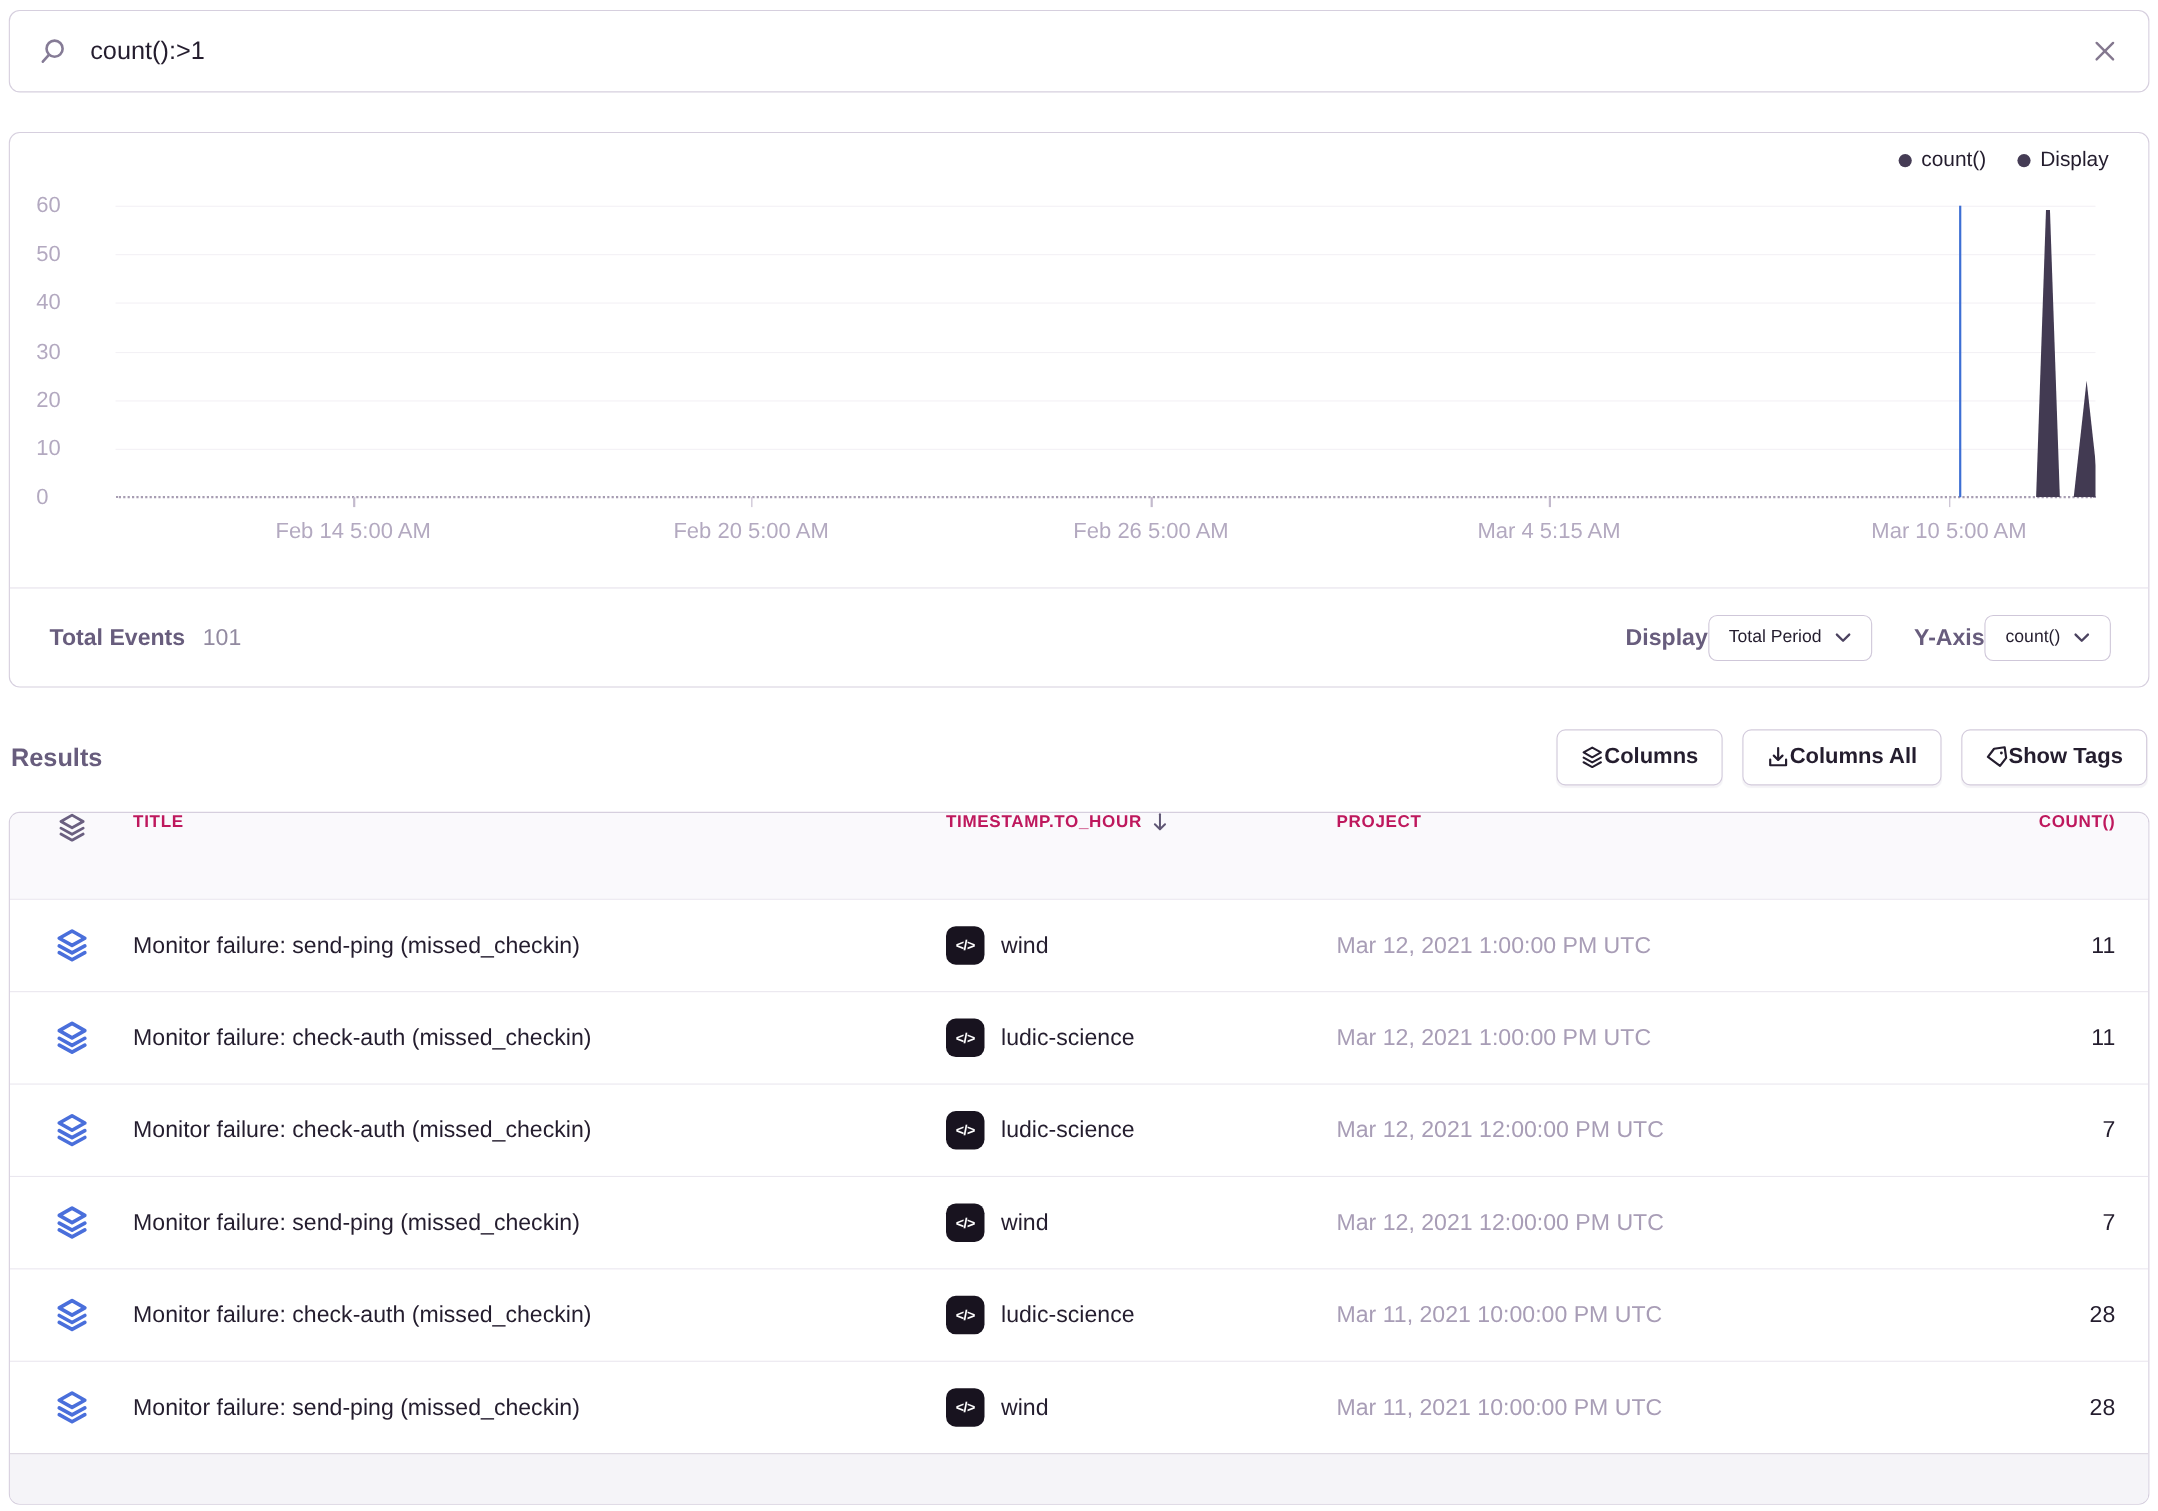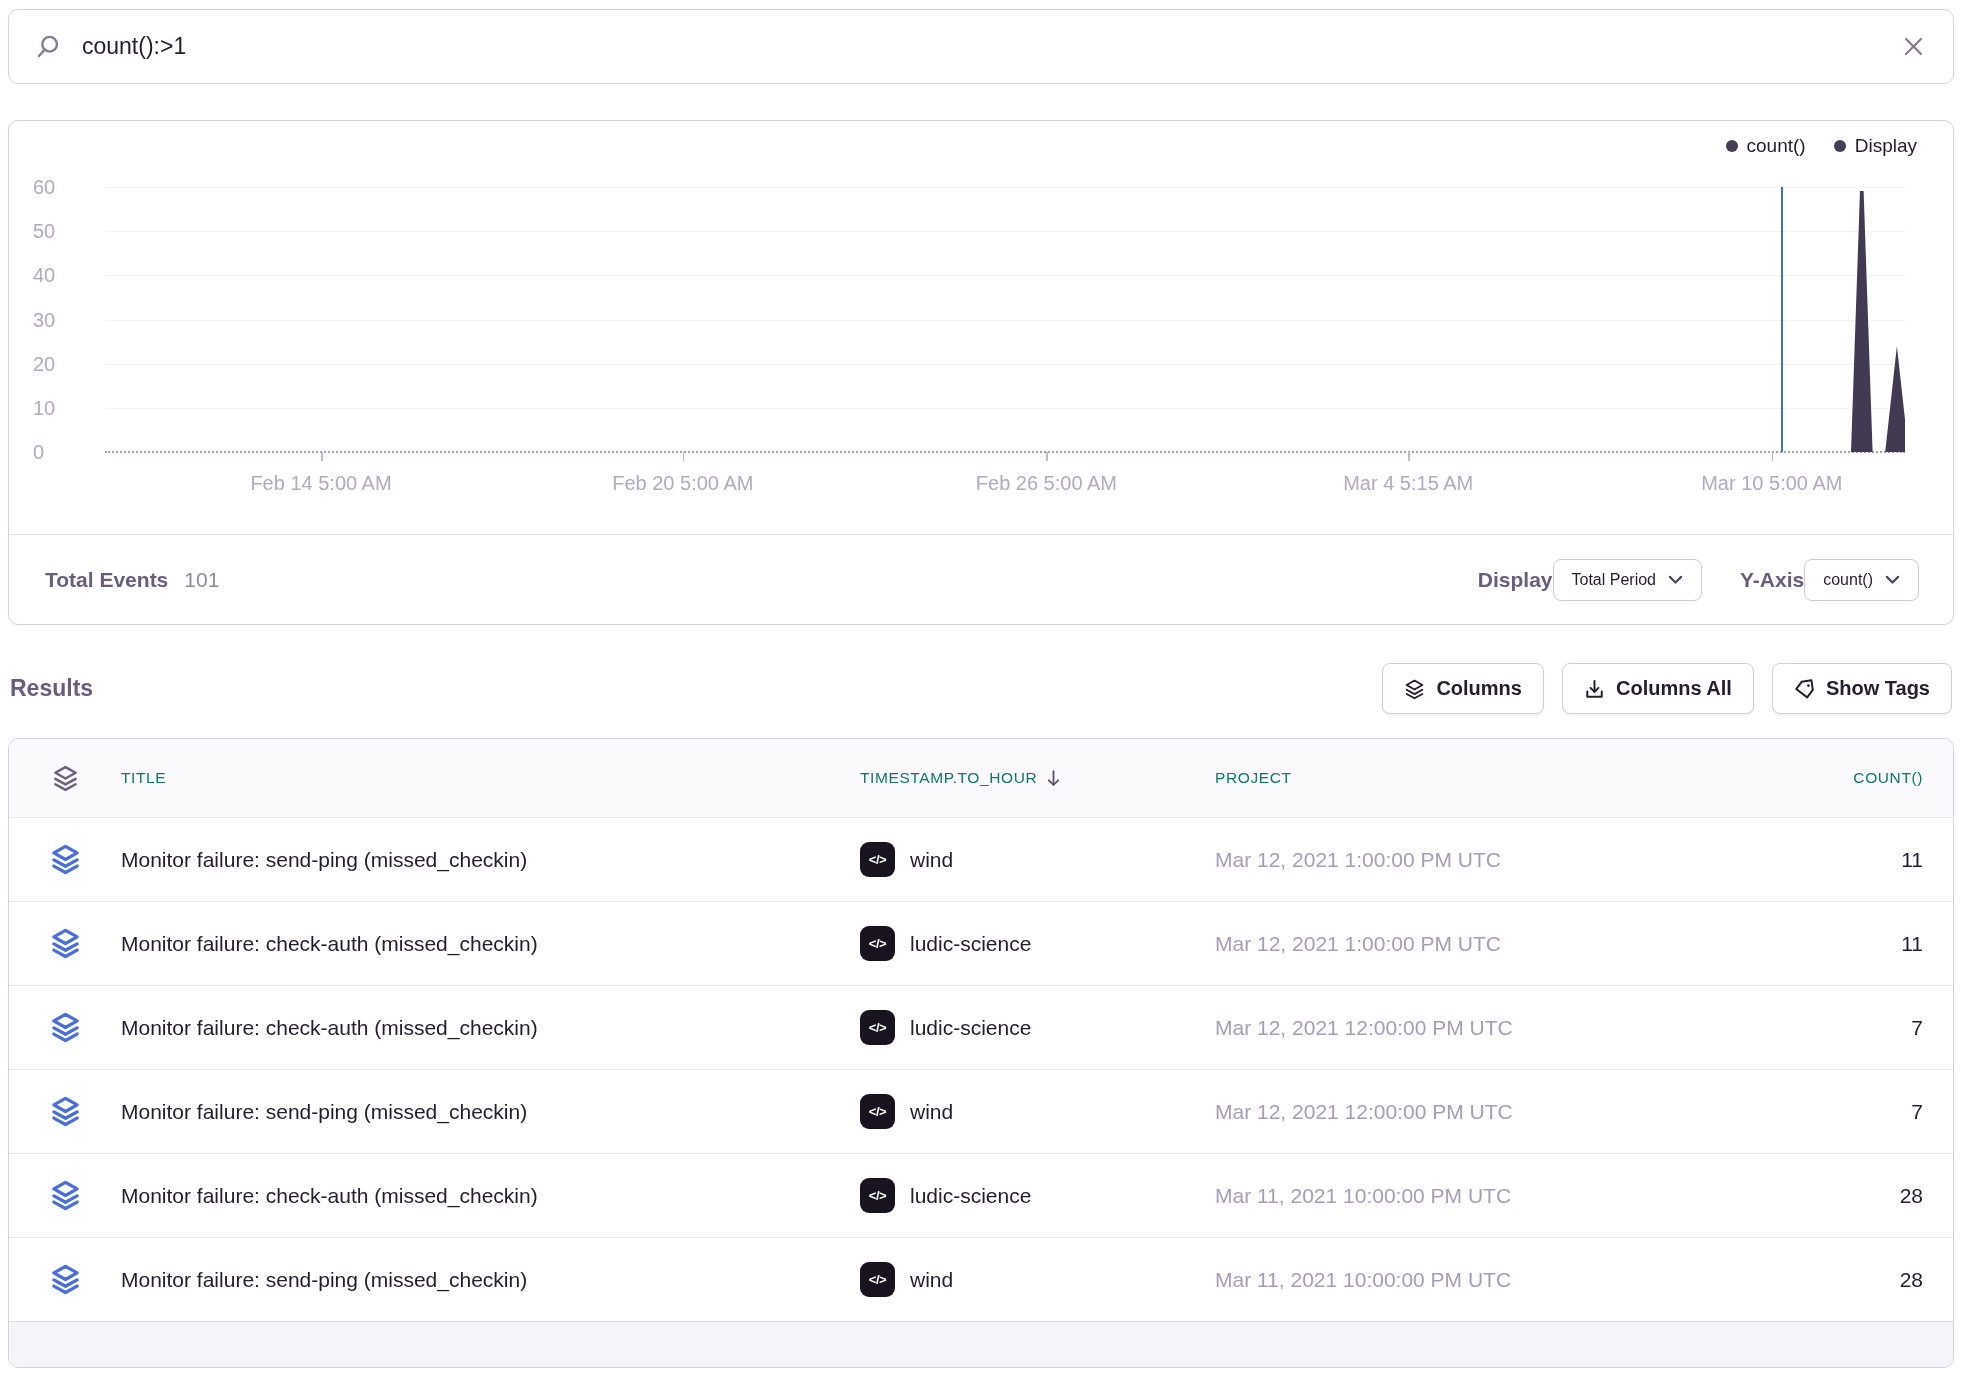--- a/index.html
+++ b/index.html
@@ -83,40 +83,40 @@
   .ctl-spacer { width: 38px; }
 
   
   .results-bar {
     display: flex; align-items: center; justify-content: space-between;
     margin: 38px 2px 24px 2px;
   }
   .results-heading { font-weight: 700; font-size: 23px; color: #685d7d; }
   .btn-row { display: flex; gap: 18px; }
   .tool-btn {
-    display: flex; align-items: flex-end; gap: 11px;
+    display: flex; align-items: center; 
     border: 1.5px solid #d3cbdc; border-radius: 8px;
     background: #fff; padding: 13px 21px;
     font-family: "Liberation Sans", sans-serif;
     font-weight: 700; font-size: 20px; color: #241d2e; cursor: pointer;
     box-shadow: 0 2px 1px rgba(45, 0, 85, 0.05);
   }
 
   
   .table-card {
     border: 1.5px solid #d6cfde;
     border-radius: 10px;
     overflow: hidden; background: #fff;
   }
   .tgrid { display: grid; grid-template-columns: 112px minmax(0,1fr) 355px 495px 243px; }
   .thead { background: #faf9fc; height: 78px; }
   .thead > div {
-    display: flex; align-items: center;
-    font-size: 15.5px; font-weight: 400; letter-spacing: 0.6px;
-    color: #0f766e; cursor: pointer;
+    display: flex; 
+    font-size: 15.5px; font-weight: 700; letter-spacing: 0.6px;
+    color: #be185d; cursor: pointer;
   }
   .trow { height: 84px; border-top: 1px solid #eae7ef; cursor: pointer; }
   .trow > div { display: flex; align-items: center; font-size: 21px; }
   .cell-icon { justify-content: center; }
   .cell-count { justify-content: flex-end; padding-right: 30px; }
   .cell-title { color: #241d2e; }
   .cell-ts { color: #a89db6; }
   .proj-badge {
     width: 35px; height: 35px; border-radius: 9px;
     background: #18131f; color: #ffffff;

